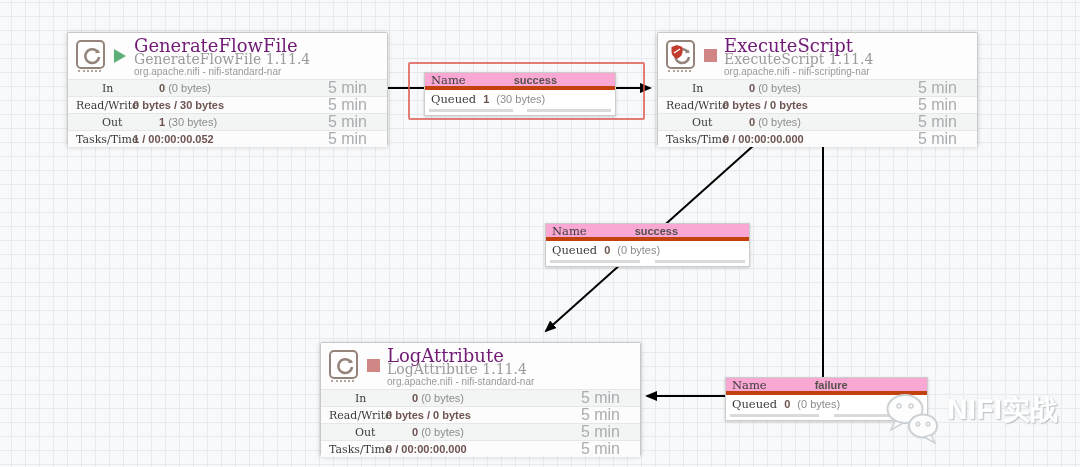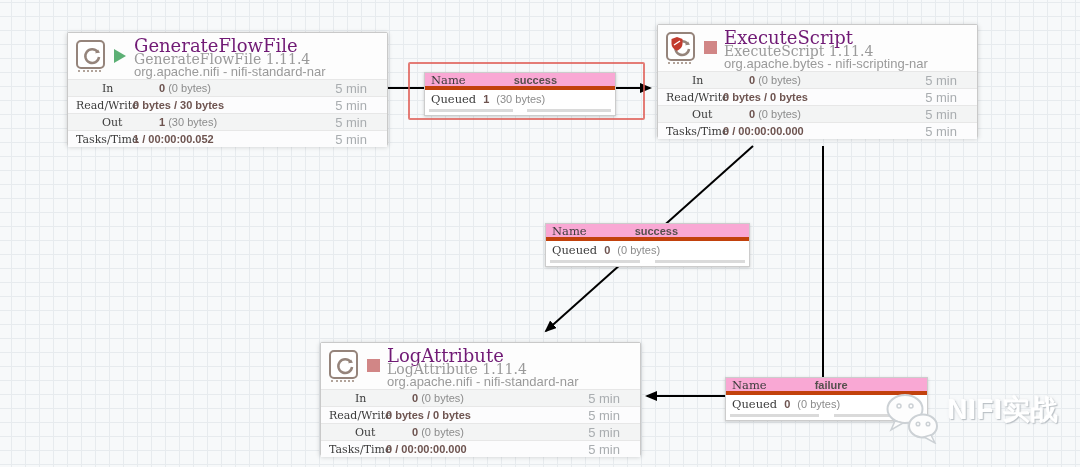--- a/index.html
+++ b/index.html
@@ -16,51 +16,51 @@
   svg.connections { position:absolute; left:0; top:0; z-index:1; }
   svg.connections line, svg.connections path.wire { stroke:#000; stroke-width:2; fill:none; }
 
   
   .processor {
     position:absolute; width:321px; height:114px; z-index:4;
     background:#fdfdfd; border:1px solid #c9c9c9; border-radius:2px;
     box-shadow:0 1px 5px rgba(0,0,0,.18);
   }
   #p0 { left:67px;  top:32px; }
-  #p1 { left:657px; top:24px; }
+  #p1 { left:657px; top:32px; }
   #p2 { left:320px; top:342px; }
   .proc-header { position:relative; height:46px; background:#fdfdfd; }
   .stamp {
     position:absolute; left:8px; top:7px; width:29px; height:29px;
     border:2px solid #95847b; border-radius:5px; background:#fff;
   }
   .stamp::after {
     content:""; position:absolute; left:0; right:2px; bottom:-5px;
     border-bottom:2px dotted #b2a49b;
   }
   .stamp svg { position:absolute; left:3px; top:3px; }
   .shield { position:absolute; left:-5px; top:-6px; }
   .state { position:absolute; left:46px; top:16px; }
   .state-play { width:0; height:0; border-left:12px solid #5cb075; border-top:7px solid transparent; border-bottom:7px solid transparent; }
   .state-stop { width:13px; height:13px; background:#d18686; }
   .proc-titles { position:absolute; left:66px; top:5px; width:248px; }
   .proc-title    { font-family:"DejaVu Serif", serif; font-size:18px; color:#701a75; line-height:15px; }
   .proc-subtitle { font-family:"DejaVu Serif", serif; font-size:14px; color:#9a9a9a; line-height:13px; }
-  .proc-bundle   { font-size:13px; color:#9a9a9a; line-height:11px; }
+  .proc-bundle   { font-size:10px; color:#9a9a9a; line-height:11px; }
   .stat-row {
     display:flex; align-items:center; height:17px; padding:0 8px;
     border-top:1px solid #e7e7e7; font-size:11px;
   }
   .stat-row.odd  { background:#f3f4f4;padding-left:34px; }
   .stat-row.even { background:#fcfcfd; }
   .stat-label { width:57px; font-family:"DejaVu Serif", serif; font-size:11px; color:#3c3c3c; flex:none; }
   .stat-value { flex:1; white-space:nowrap; }
   .stat-value b { color:#6d534f; font-size:11px; }
   .stat-rest { color:#8c8c8c; }
-  .stat-window { margin-left:auto; padding-right:12px; color:#a9adb0; font-size:13px; }
+  .stat-window { margin-left:auto; padding-right:12px; color:#a9adb0; font-size:16px; }
 
   
   .conn-label {
     position:absolute; z-index:3; background:#fff;
     border:1px solid #cccccc; box-shadow:0 1px 3px rgba(0,0,0,.18);
   }
   #cl0 { left:424px; top:72px;  width:192px; }
   #cl1 { left:545px; top:223px; width:205px; }
   #cl2 { left:725px; top:377px; width:203px; }
   .cl-row { display:flex; align-items:center; gap:7px; padding:0 6px; height:17px; }
@@ -196,21 +196,21 @@
         </svg>
         <svg class="shield" width="12" height="14" viewBox="0 0 12 14">
           <path d="M6 0 L11.5 2 V6.5 C11.5 10.2 9 12.4 6 13.8 C3 12.4 0.5 10.2 0.5 6.5 V2 Z" fill="#c23b2e"></path>
           <path d="M3 8 L9 4" stroke="#ffffff" stroke-width="1.4"></path>
         </svg>
       </div>
       <span class="state state-stop"></span>
       <div class="proc-titles">
         <div class="proc-title">ExecuteScript</div>
         <div class="proc-subtitle">ExecuteScript 1.11.4</div>
-        <div class="proc-bundle">org.apache.bytes - nifi-scripting-nar</div>
+        <div class="proc-bundle">org.apache.nifi - nifi-scripting-nar</div>
       </div>
     </div>
     <div class="stat-row odd">
       <span class="stat-label">In</span>
       <span class="stat-value"><b>0</b><span class="stat-rest"> (0 bytes)</span></span>
       <span class="stat-window">5 min</span>
     </div>
     <div class="stat-row even">
       <span class="stat-label">Read/Write</span>
       <span class="stat-value"><b>0 bytes / 0 bytes</b><span class="stat-rest"></span></span>

